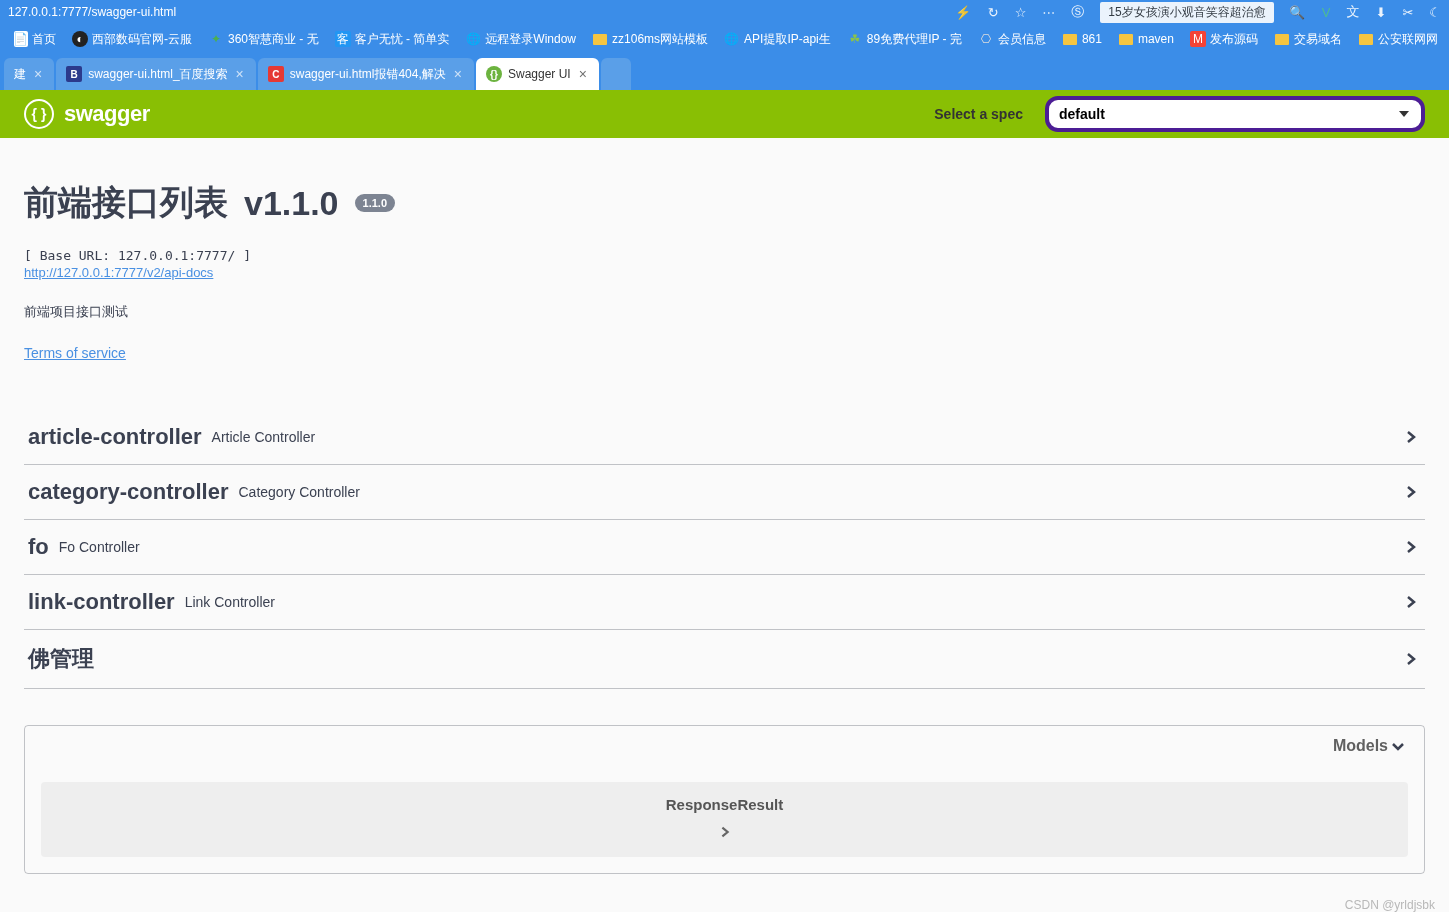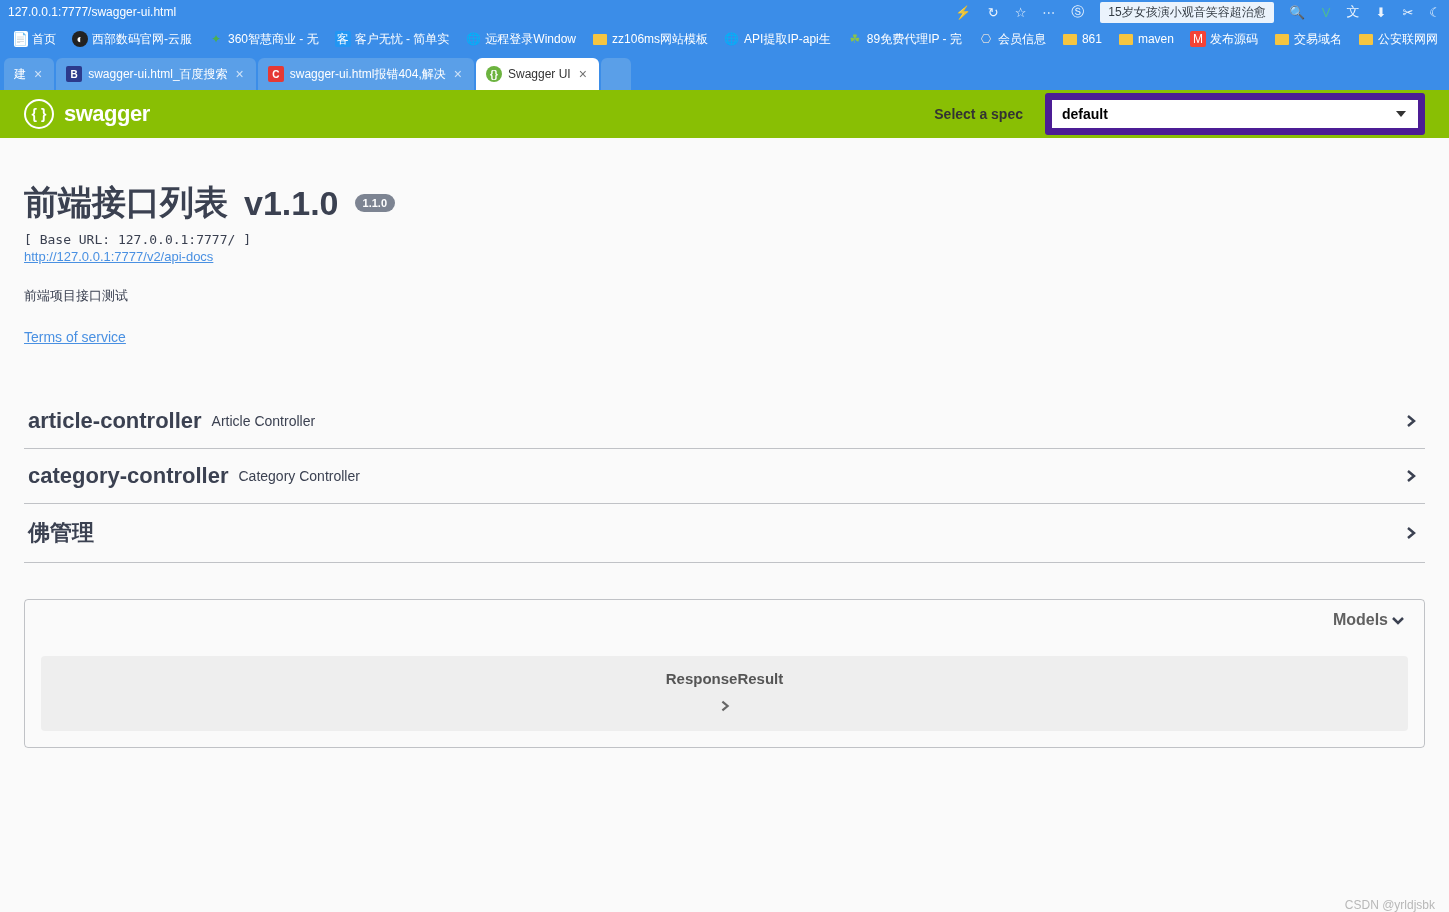--- a/index.html
+++ b/index.html
@@ -29,29 +29,29 @@
 .fav-swagger { background: #6cb33f; color: #fff; border-radius: 50%; }
 .tab-new { background: #5a9fe8; width: 30px; justify-content: center; }
 
 
 .swagger-header { background: #89bf04; height: 48px; display: flex; align-items: center; padding: 0 24px; justify-content: space-between; }
 .swagger-logo { display: flex; align-items: center; gap: 10px; }
 .logo-circle { width: 30px; height: 30px; border: 2.5px solid #fff; border-radius: 50%; display: flex; align-items: center; justify-content: center; color: #fff; font-size: 14px; font-weight: bold; }
 .logo-text { color: #fff; font-size: 22px; font-weight: bold; letter-spacing: -0.5px; }
 .spec-selector { display: flex; align-items: center; gap: 22px; }
 .spec-label { color: #333; font-size: 14px; font-weight: 600; }
-.spec-dropdown { background: #fff; border: 7px solid #4c1d95; border-radius: 3px; padding: 6px 36px 6px 10px; font-size: 14px; font-weight: 600; min-width: 380px; position: relative; cursor: pointer; }
+.spec-dropdown { background: #fff; border: 4px solid #4c1d95; border-radius: 13px; padding: 6px 36px 6px 10px; font-size: 14px; font-weight: 600; min-width: 380px; position: relative; cursor: pointer; }
 .spec-dropdown::after { content: ''; position: absolute; right: 12px; top: 50%; transform: translateY(-50%); border-left: 5px solid transparent; border-right: 5px solid transparent; border-top: 6px solid #333; }
 
 
 .main { padding: 32px 24px 0; }
 .api-info { margin-bottom: 48px; }
 .api-title { font-size: 34px; font-weight: 700; color: #3b4151; display: flex; align-items: center; gap: 16px; margin-top: 10px; }
 .version-badge { background: #7d8492; color: #fff; font-size: 11px; padding: 3px 8px; border-radius: 40px; font-weight: 600; vertical-align: middle; }
-.base-url { font-family: monospace; font-size: 13px; color: #3b4151; margin-top: 6px; }
+.base-url { font-family: monospace; font-size: 13px; color: #3b4151; margin-top: 22px; }
 .api-docs-link { color: #4990e2; font-size: 13px; text-decoration: underline; display: inline-block; margin-top: 2px; }
 .api-desc { font-size: 13px; color: #3b4151; margin-top: 22px; }
 .tos-link { color: #4990e2; font-size: 14px; text-decoration: underline; display: inline-block; margin-top: 24px; }
 
 
 .controller-item { border-bottom: 1px solid rgba(59,65,81,.3); padding: 14px 4px; display: flex; align-items: center; justify-content: space-between; cursor: pointer; }
 .controller-left { display: flex; align-items: center; gap: 10px; }
 .controller-name { font-size: 22px; font-weight: 700; color: #3b4151; }
 .controller-desc { font-size: 14px; color: #3b4151; }
 .chevron { width: 20px; height: 20px; }
@@ -219,20 +219,38 @@
         <div class="controller-left">
           <span class="controller-name">category-controller</span>
           <span class="controller-desc">Category Controller</span>
         </div>
         <span class="chevron"><svg viewBox="0 0 20 20" width="20" height="20">
             <polyline points="7,5 13,10 7,15"></polyline>
           </svg></span>
       </div>
       <div class="controller-item">
         <div class="controller-left">
+          <span class="controller-name">fo</span>
+          <span class="controller-desc">Fo Controller</span>
+        </div>
+        <span class="chevron"><svg viewBox="0 0 20 20" width="20" height="20">
+            <polyline points="7,5 13,10 7,15"></polyline>
+          </svg></span>
+      </div>
+      <div class="controller-item">
+        <div class="controller-left">
+          <span class="controller-name">link-controller</span>
+          <span class="controller-desc">Link Controller</span>
+        </div>
+        <span class="chevron"><svg viewBox="0 0 20 20" width="20" height="20">
+            <polyline points="7,5 13,10 7,15"></polyline>
+          </svg></span>
+      </div>
+      <div class="controller-item">
+        <div class="controller-left">
           <span class="controller-name">佛管理</span>
         </div>
         <span class="chevron"><svg viewBox="0 0 20 20" width="20" height="20">
             <polyline points="7,5 13,10 7,15"></polyline>
           </svg></span>
       </div>
     </div>
 
   <div class="models-box">
     <div class="models-header">

